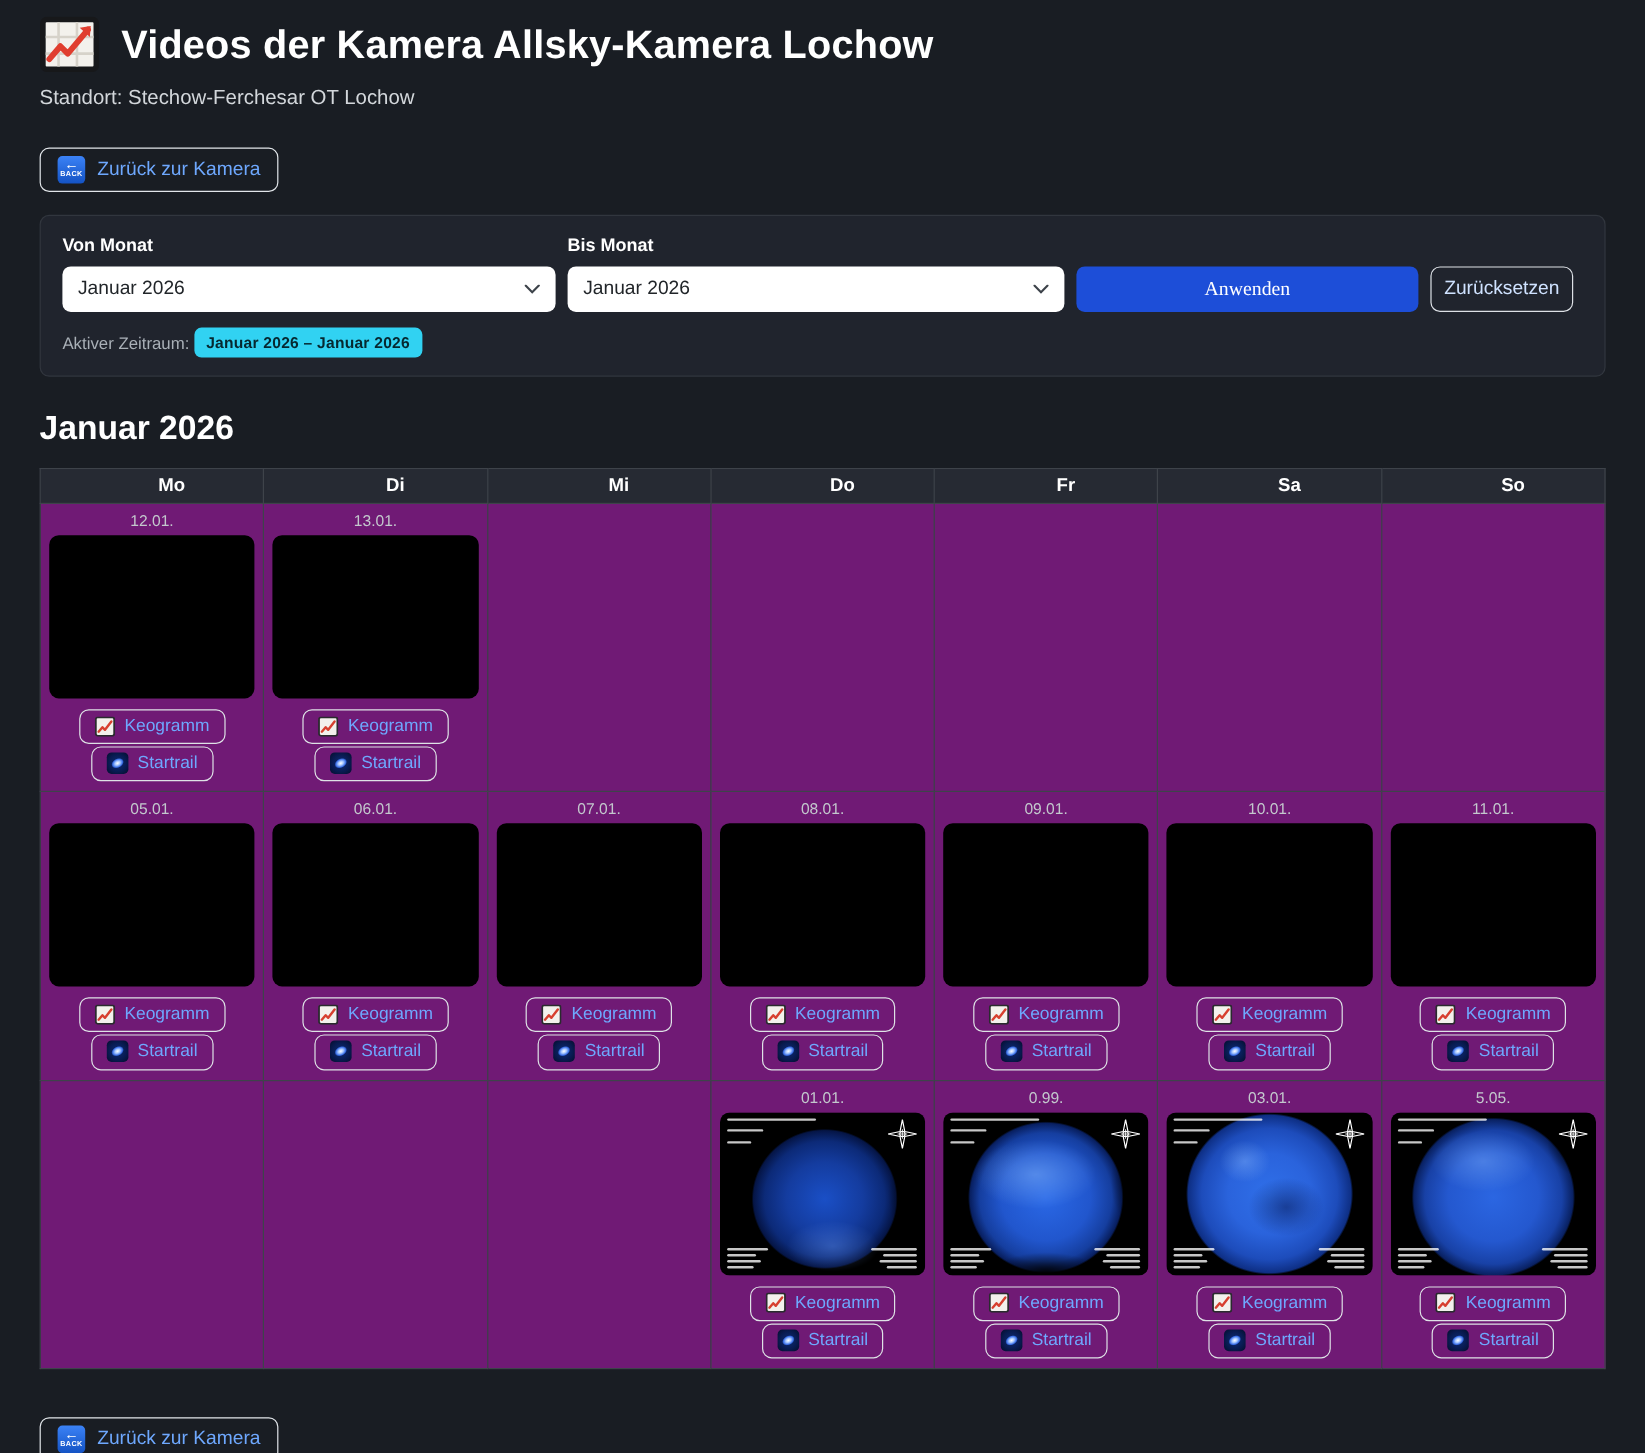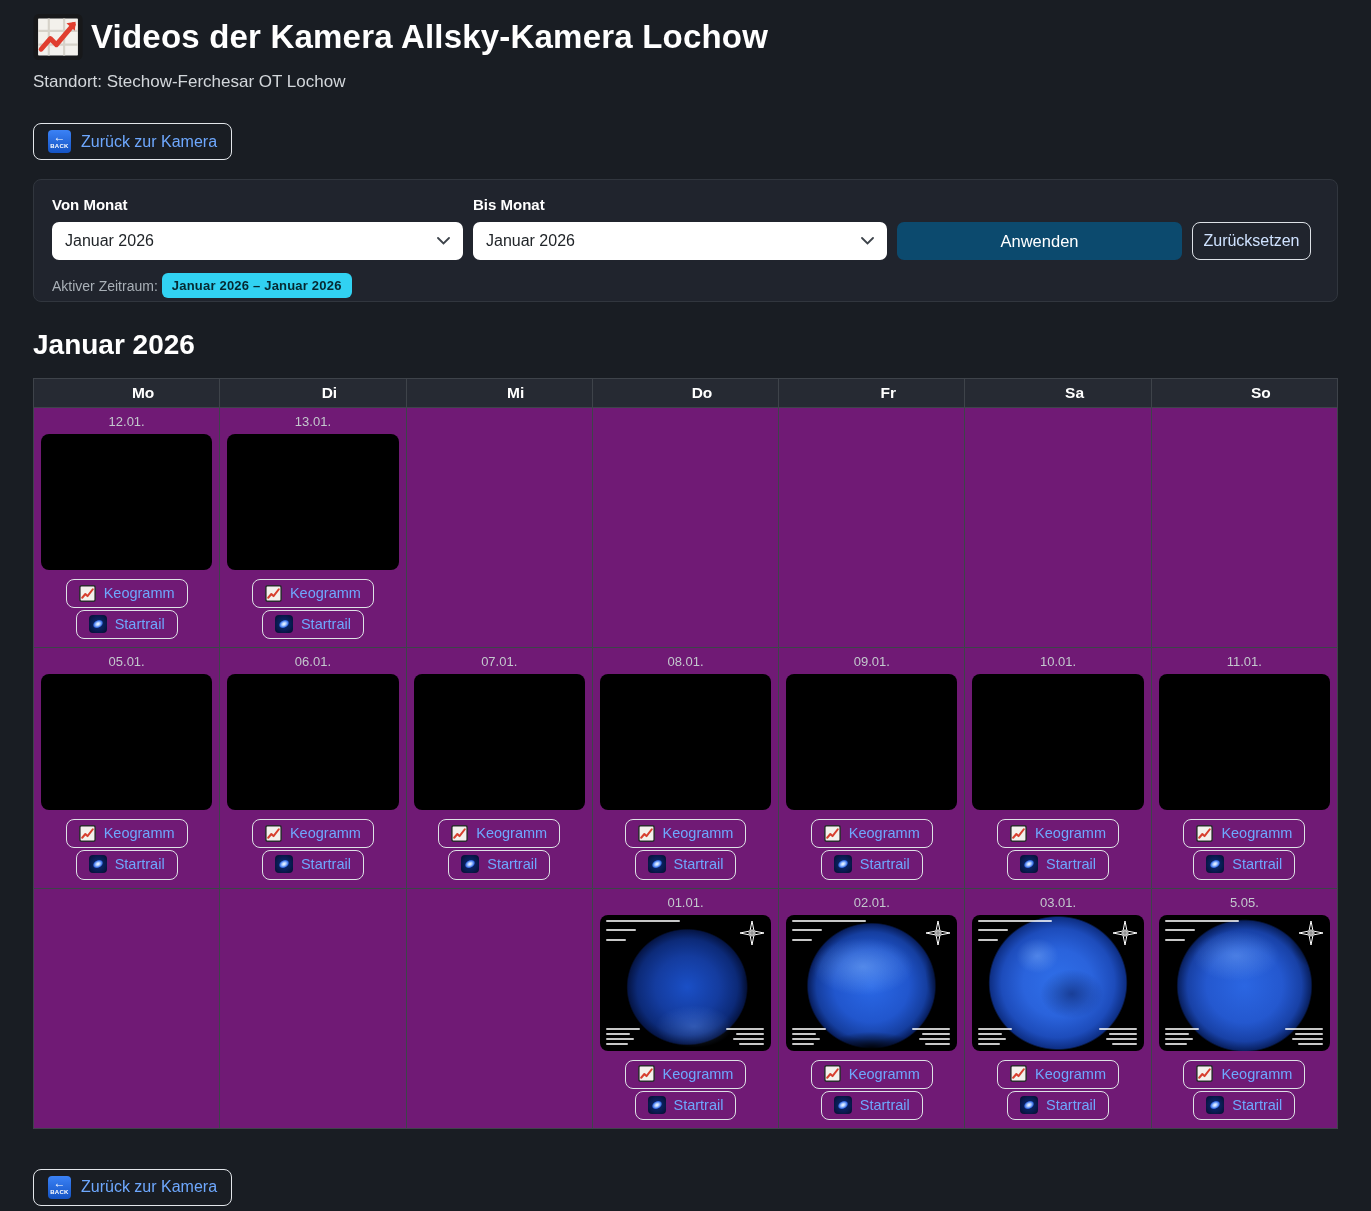--- a/index.html
+++ b/index.html
@@ -6,21 +6,21 @@
   html,body { margin:0; padding:0; }
   body {
     width:1371px; height:1211px; overflow:hidden;
     background:#191d23; color:#fff;
     font-family:"Liberation Sans", sans-serif;
   }
   .page { padding:14px 33px 0 33px; }
 
   
   .app-header h1 {
-    margin:0; display:flex; align-items:center; gap:8px;
+    margin:0; display:flex; align-items:center; gap:18px;
     font-size:33px; font-weight:700; letter-spacing:.2px;
   }
   .title-icon { width:50px; height:46px; flex:0 0 auto; }
   .subtitle { margin:12px 0 4px 0; font-size:17px; font-weight:400; color:#d3d7db; }
 
   
   .btn-back {
     margin-top:27px; display:inline-flex; align-items:center; gap:10px;
     background:transparent; border:1px solid #e2e6ea; border-radius:8px;
     padding:6px 14px; color:#6ea8fe; font-size:16px; cursor:pointer;
@@ -28,34 +28,34 @@
   }
   .back-ico { width:23px; height:23px; border-radius:4px; flex:0 0 auto;
     background:linear-gradient(180deg,#3b82f6 0%,#1453c4 100%);
     display:flex; flex-direction:column; align-items:center; justify-content:center; }
   .back-ico .arr { color:#fff; font-size:12px; line-height:9px; font-weight:700; }
   .back-ico .txt { color:#fff; font-size:6px; font-weight:700; letter-spacing:.3px; line-height:8px; }
 
   
   .filter-card {
     margin-top:19px; background:#20242d; border:1px solid #31363e;
-    border-radius:8px; padding:16px 18px 3px 18px;
+    border-radius:8px; padding:16px 18px 15px 18px;
   }
   .filter-row { display:flex; gap:10px; align-items:flex-end; }
   .f-field label { display:block; font-size:15px; font-weight:700; margin-bottom:9px; color:#fff; }
   .f-from { width:411px; } .f-to { width:414px; }
   .select {
     height:38px; background:#fff; border-radius:7px; padding:0 13px;
     display:flex; align-items:center; justify-content:space-between;
     color:#212529; font-size:16px; cursor:pointer;
   }
   .chev { width:13px; height:8px; }
   .btn-apply {
     width:285px; height:38px; border:none; border-radius:7px;
-    background:#0c4a6e; color:#fff; font-size:16.5px; cursor:pointer; font-family:Liberation Sans, sans-serif;
+    background:#1d4ed8; color:#fff; font-size:16.5px; cursor:pointer; font-family:Liberation Serif, serif;
   }
   .btn-reset {
     width:119px; height:38px; background:transparent; border:1px solid #dde1e6;
     border-radius:8px; color:#cfe2ff; font-size:16px; cursor:pointer; font-family:inherit;
   }
   .active-range { margin-top:13px; display:flex; align-items:center; gap:4px;
     font-size:14px; color:#a9b0b7; }
   .badge-range {
     background:#31d2f2; color:#062830; font-weight:700; font-size:13px;
     padding:5px 10px; border-radius:6px; letter-spacing:.2px;
@@ -492,21 +492,21 @@
         <span class="ico-star">
                     <i class="galaxy"></i>
                   </span>
         <span class="lbl-star">Startrail</span>
       </button>
     </div>
   </div>
 </td>
           <td>
   <div class="day">
-    <div class="day-date">02.01.</div>
+    <div class="day-date">0.99.</div>
     <div class="thumb thumb-sky2">
       <div class="ovl ovl-tl">
                   <i></i>
                   <i></i>
                   <i></i>
                 </div>
       <div class="ovl ovl-bl">
                   <i></i>
                   <i></i>
                   <i></i>

